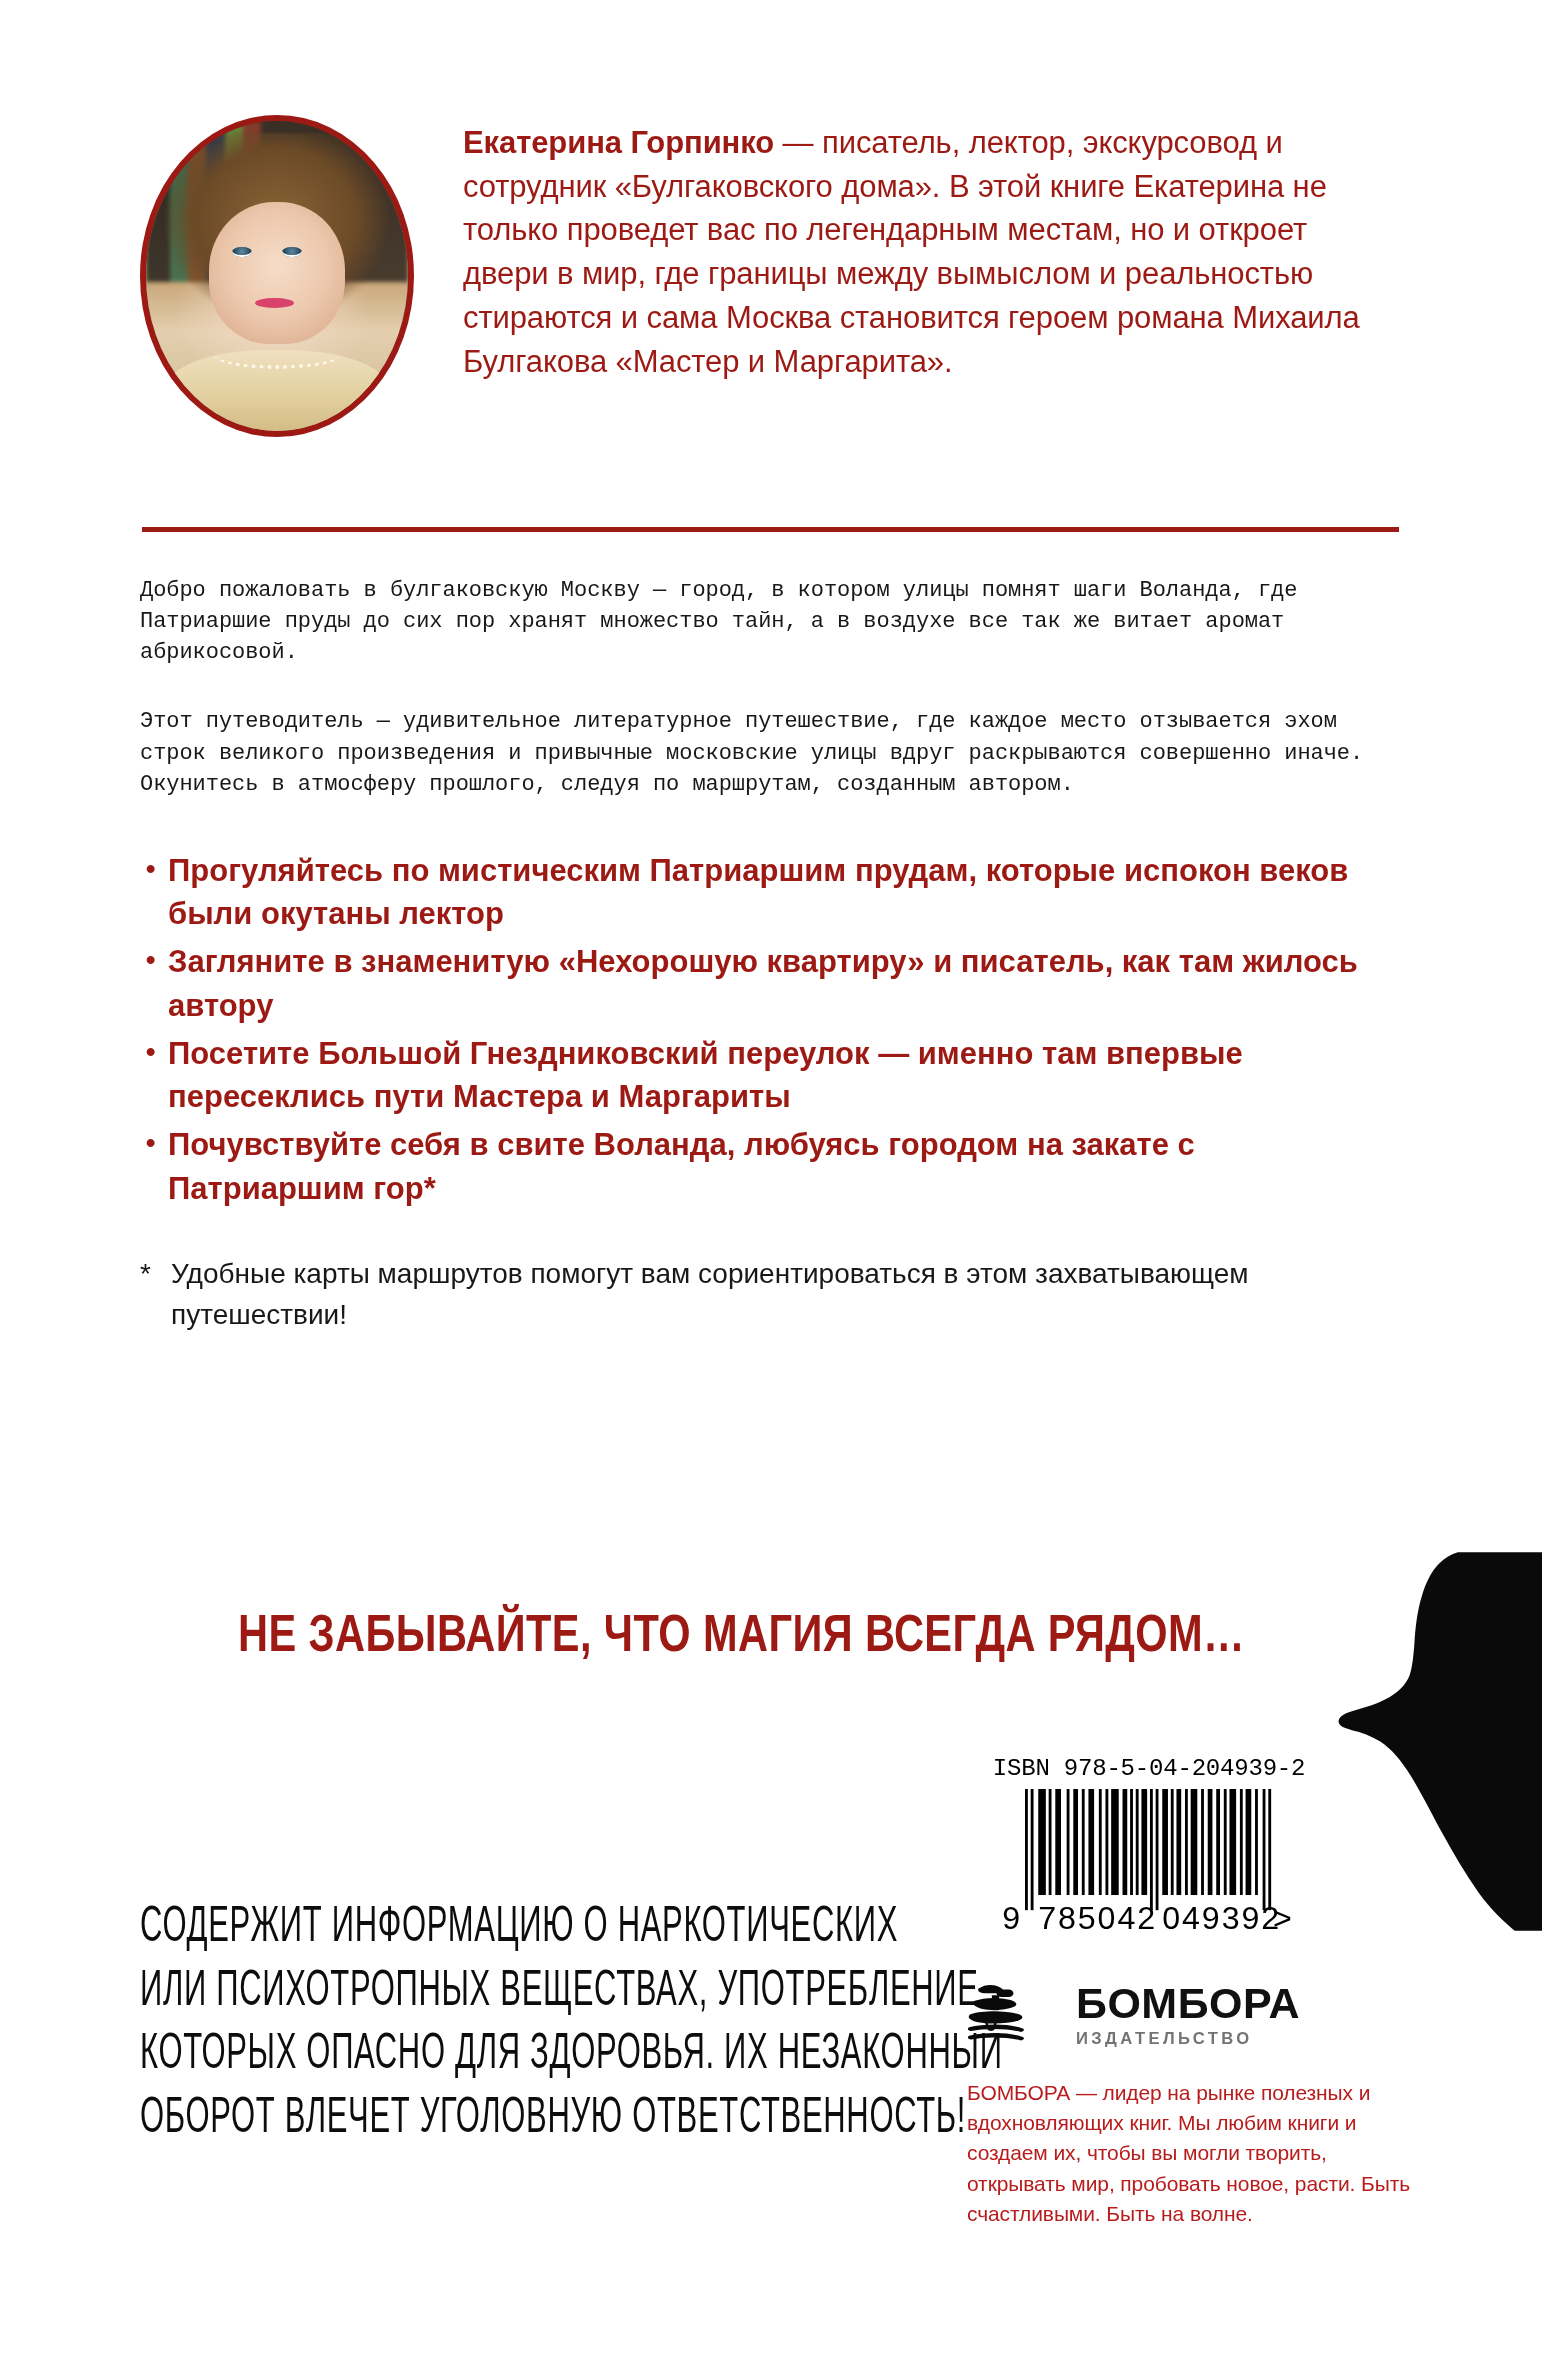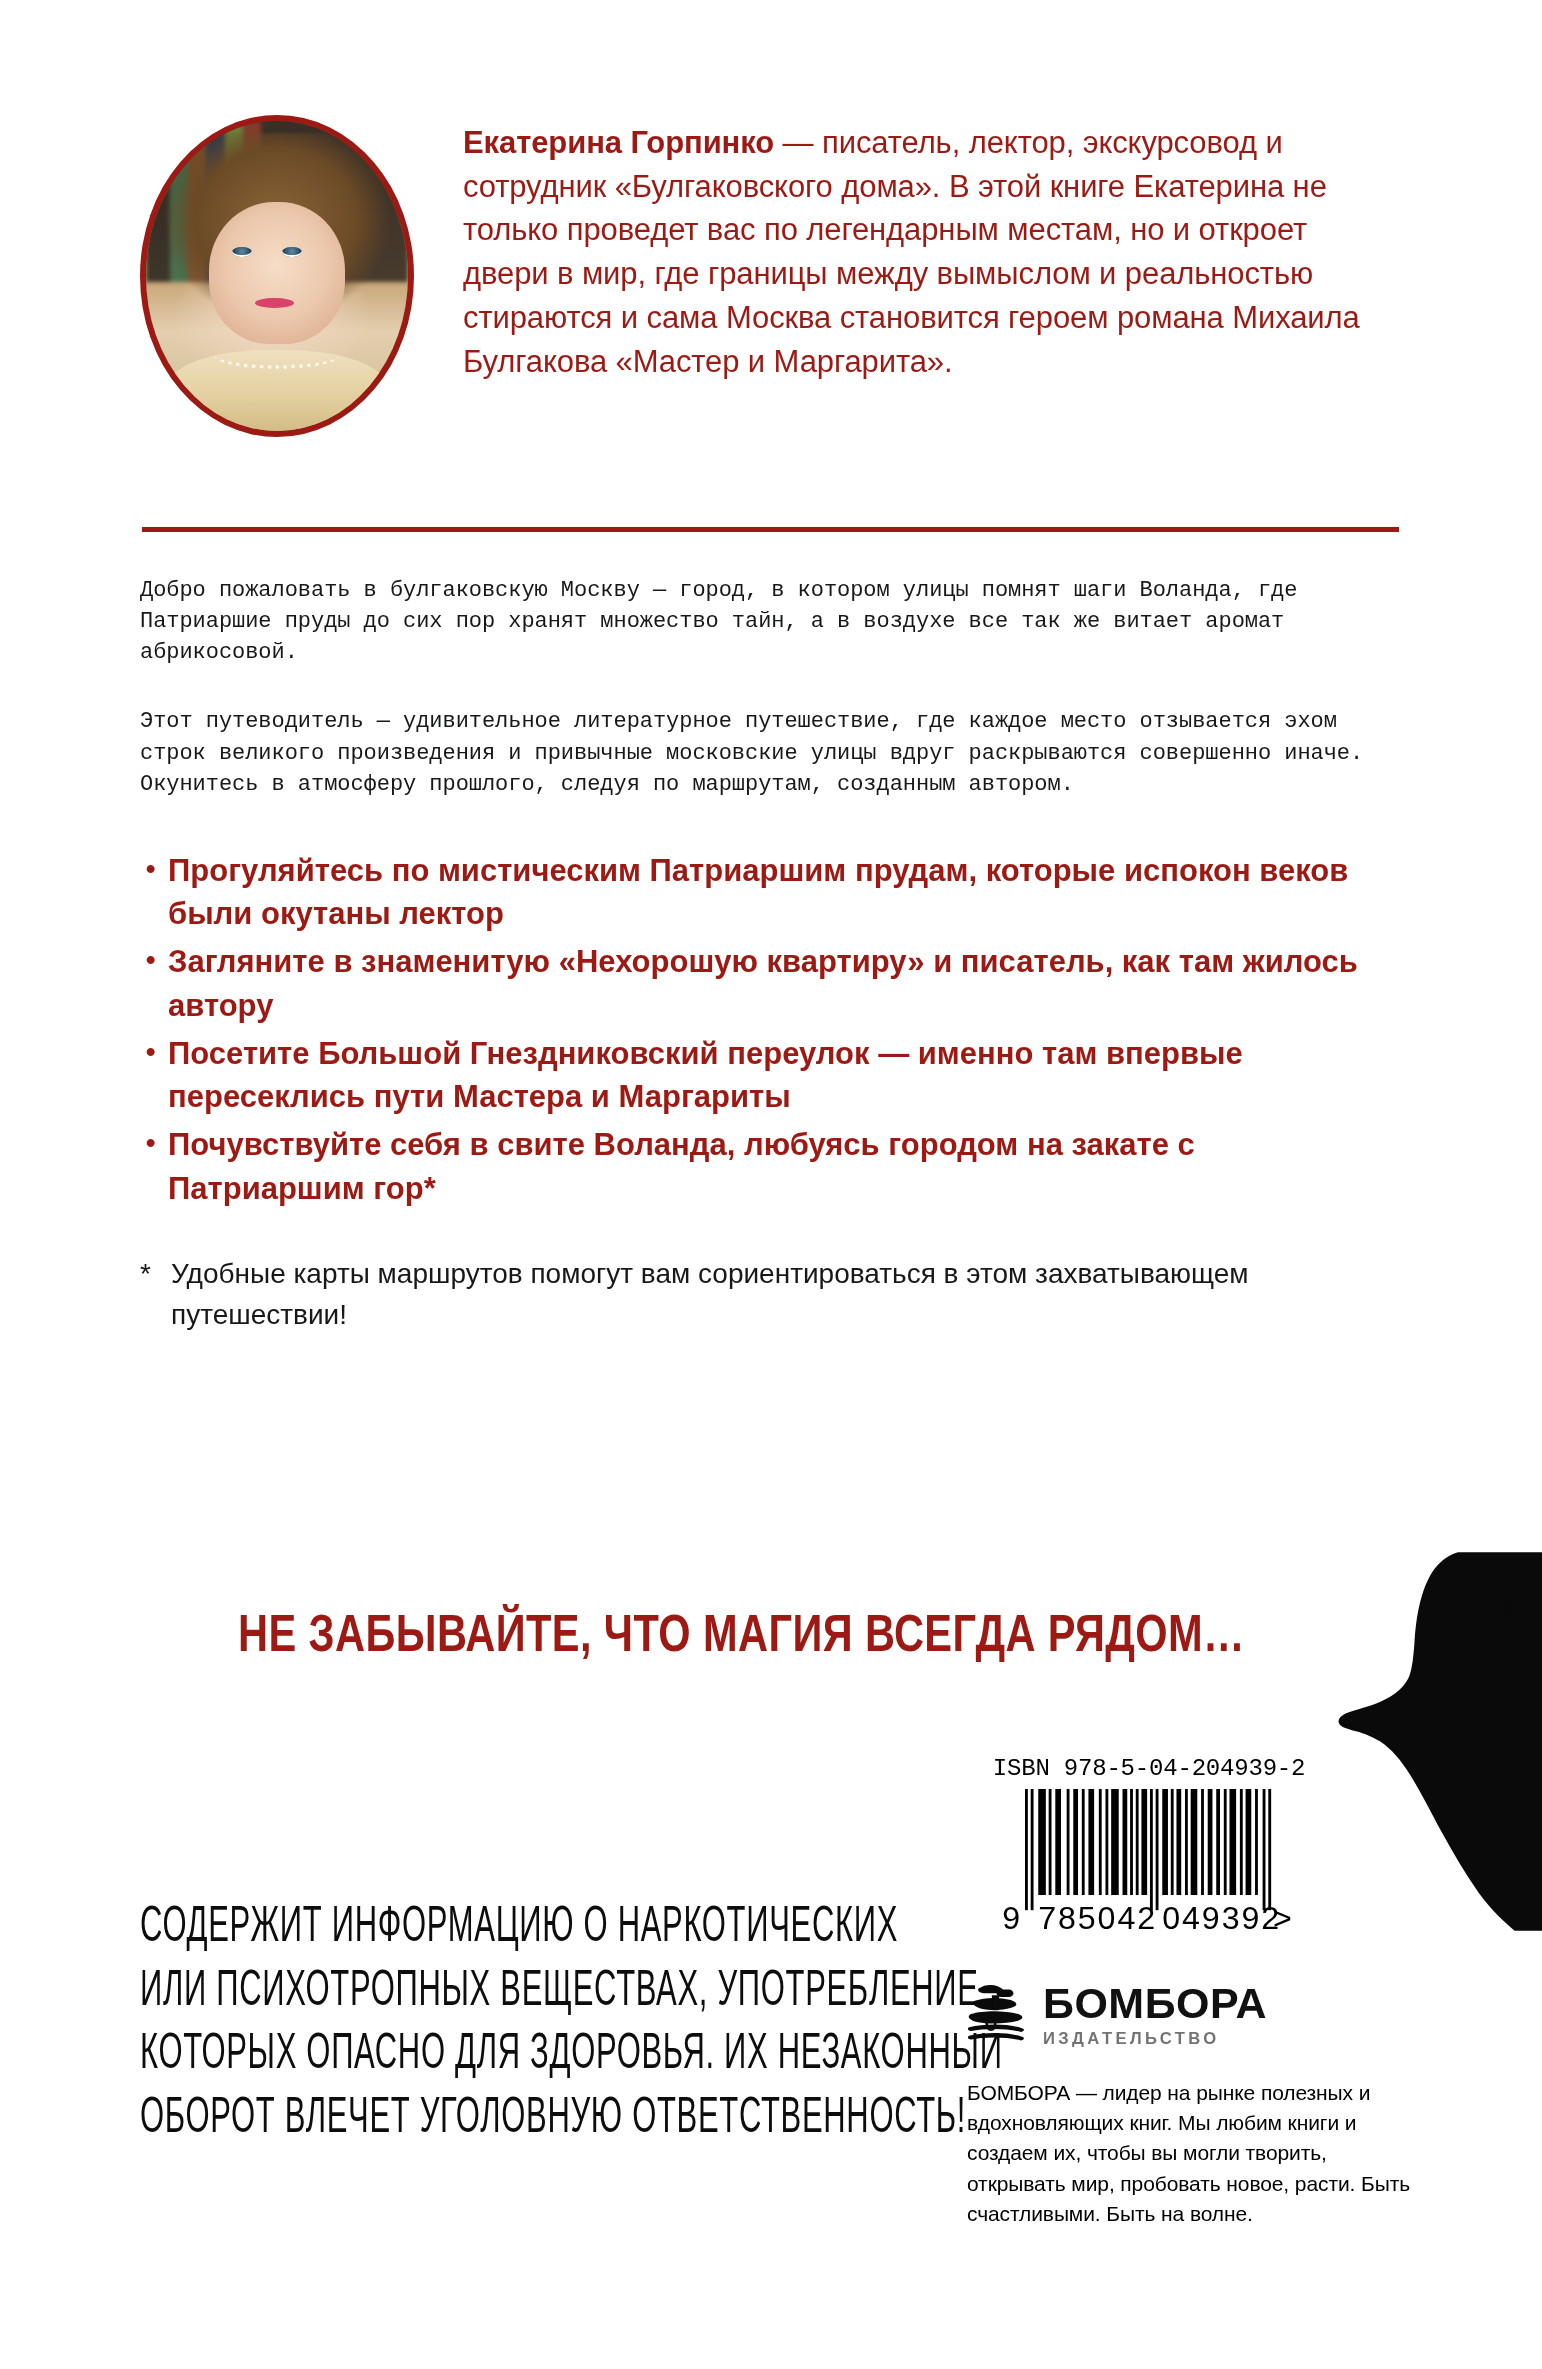--- a/index.html
+++ b/index.html
@@ -233,42 +233,42 @@
     left: 967px;
     top: 1982px;
     width: 445px;
   }
   .pub-logo-row {
     display: flex;
     align-items: center;
     gap: 17px;
   }
   .pub-mark { width: 59px; height: 66px; flex: 0 0 59px; }
-  .pub-names { line-height: 1; }
+  .pub-names { line-height: 1; margin-left: 33px; }
   .pub-name {
     font-family: "Liberation Sans", sans-serif;
     font-weight: 700;
     font-size: 43px;
     letter-spacing: 0.5px;
     color: #111;
   }
   .pub-sub {
     font-family: "Liberation Sans", sans-serif;
     font-weight: 700;
     font-size: 16.6px;
     letter-spacing: 3.4px;
     color: #737373;
     margin-top: 5.7px;
   }
   .pub-desc {
     margin-top: 30px;
     font-family: "Liberation Sans", sans-serif;
     font-size: 21px;
     line-height: 1.44;
-    color: #000000;
+    color: #b91c1c;
     letter-spacing: -0.1px;
   }
 </style>
 </head>
 <body>
 
 <div class="page">
 
   <div class="author-block">
     <div class="author-photo">

